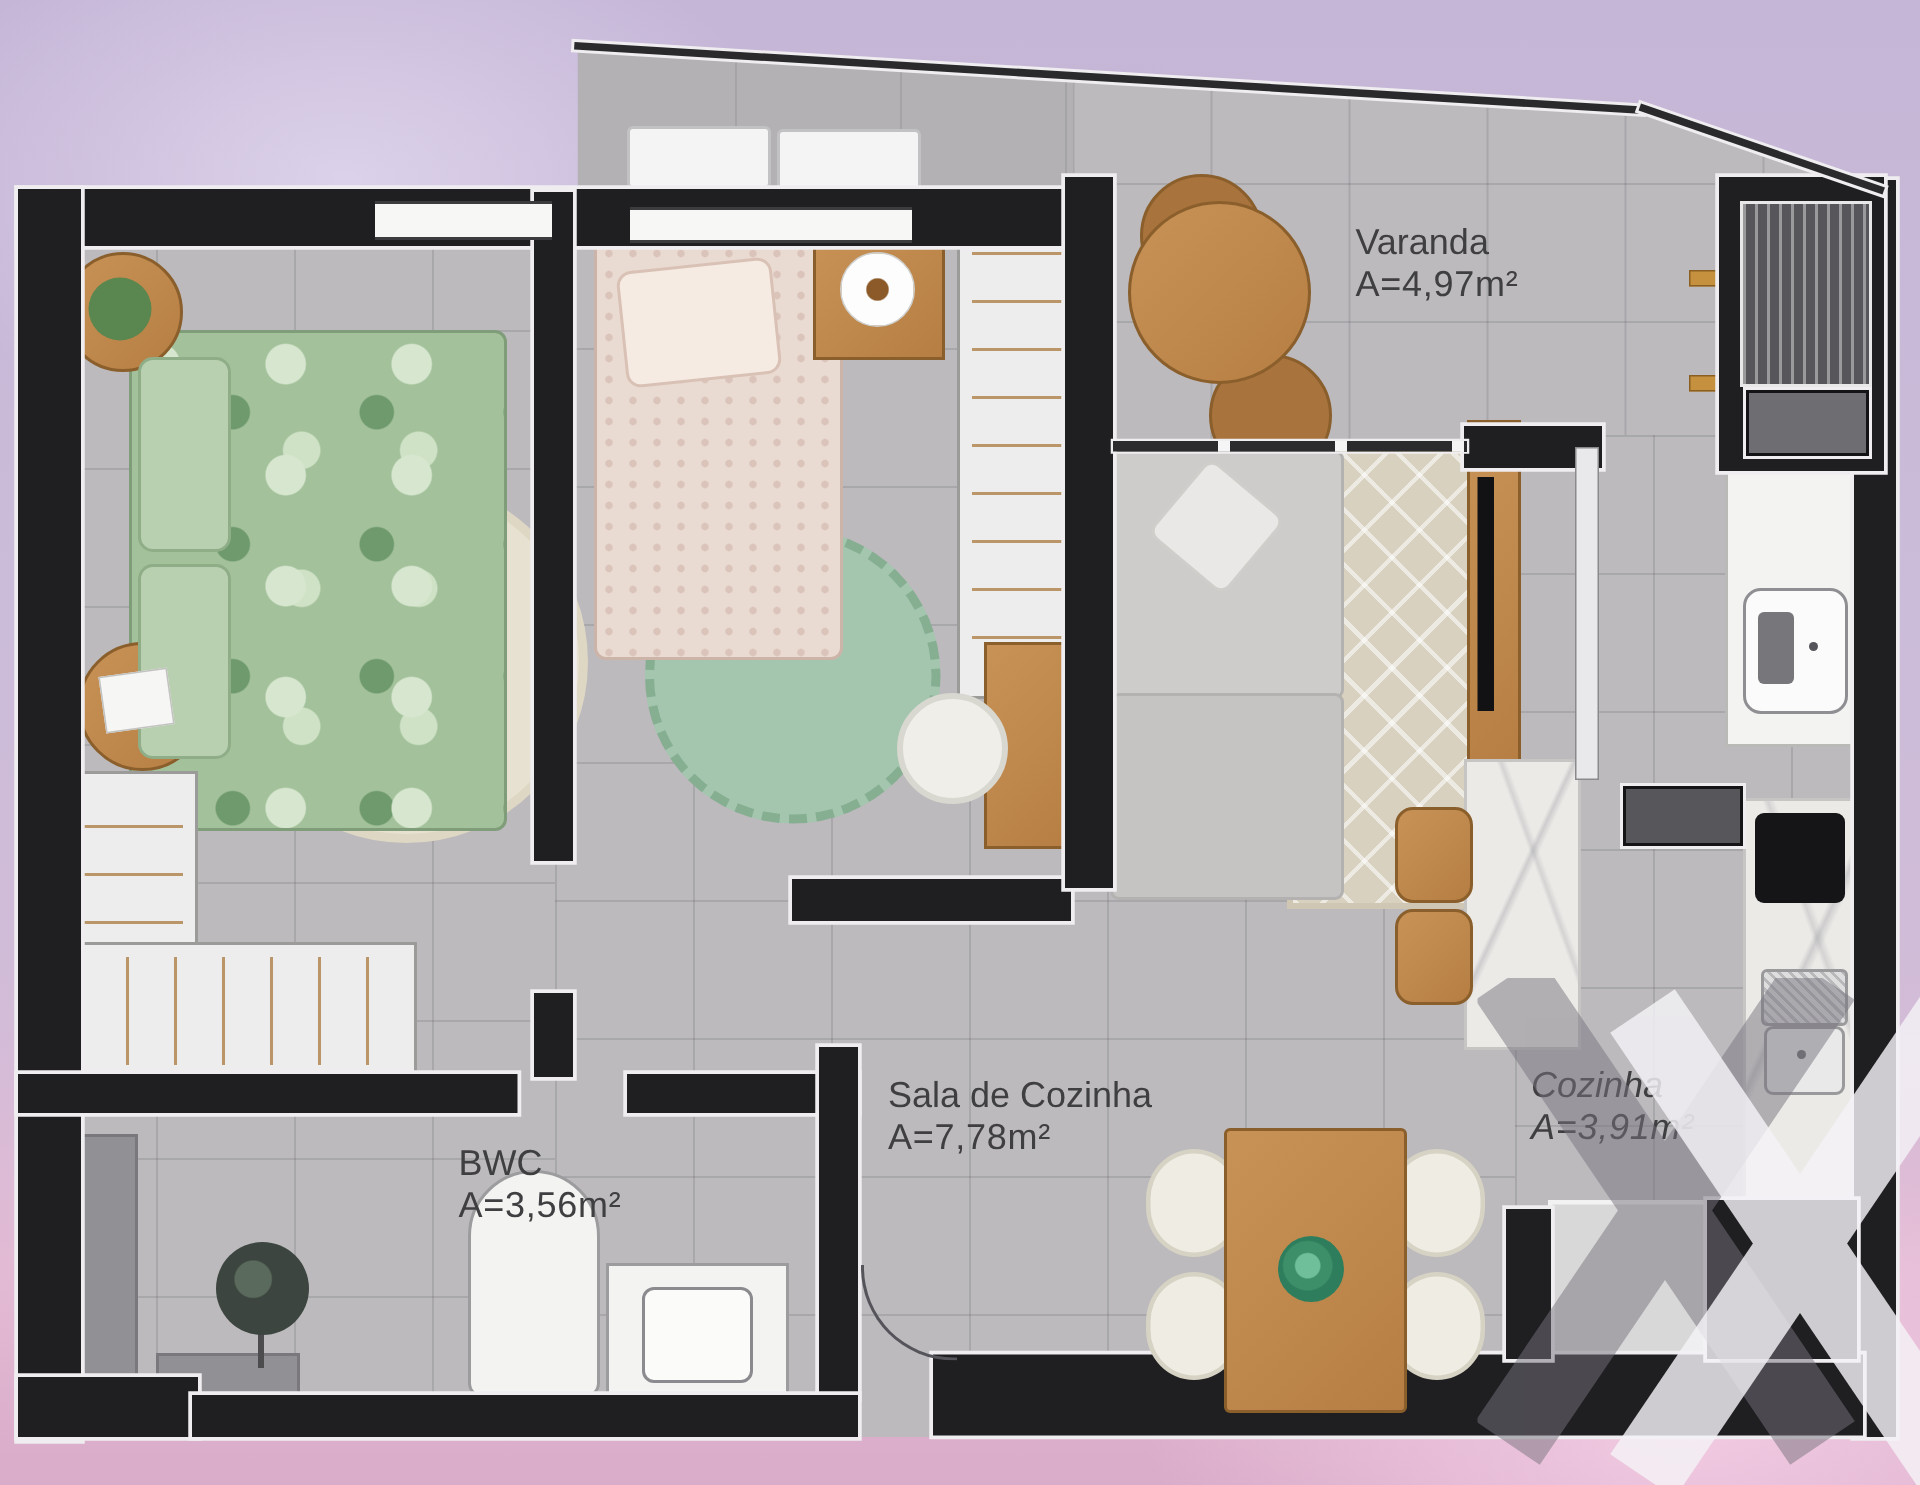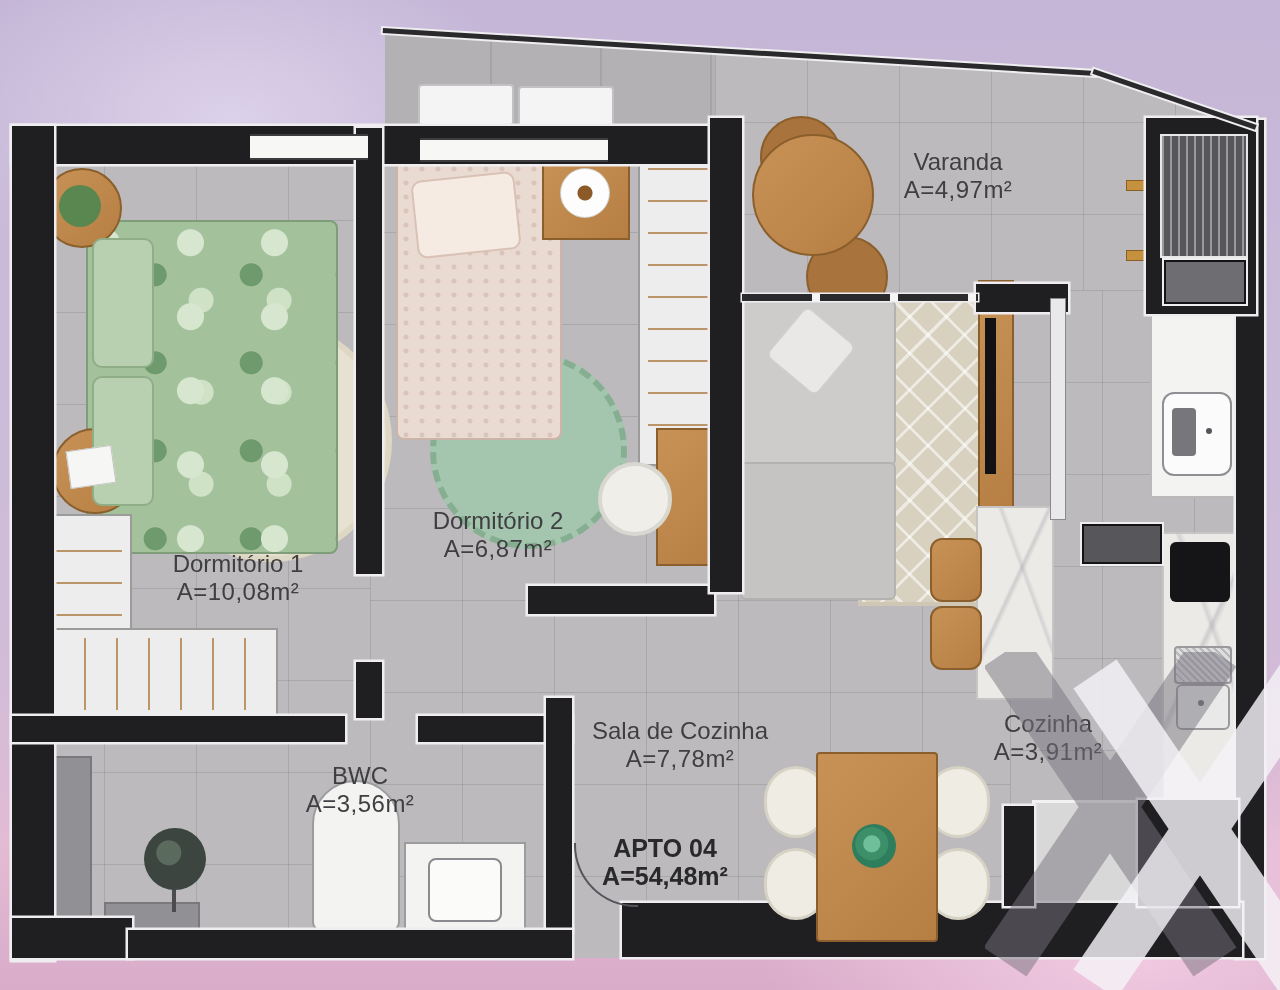--- a/index.html
+++ b/index.html
@@ -39,21 +39,21 @@
                      linear-gradient(70deg, transparent 62%, rgba(150,150,158,.28) 64%, transparent 67%);
     border:2px solid #c6c5c3;z-index:10;
   }
   .white-fix{background:#f3f3f2;border:2px solid #9c9c9e;z-index:10;}
   .gray-fix{background:#919094;border:2px solid #7a787c;z-index:10;}
   .shaft{z-index:21;border:2px solid #141416;box-shadow:0 0 0 2px #efedf0;}
   .wrd{background:#ecedec;border:2px solid #9b9b99;z-index:10;}
   .wrd-lines-h{position:absolute;inset:8px;background:repeating-linear-gradient(90deg, transparent 0 30px, rgba(170,120,60,.75) 30px 32px);}
   .wrd-lines-v{position:absolute;inset:8px;background:repeating-linear-gradient(0deg, transparent 0 30px, rgba(170,120,60,.75) 30px 32px);}
   .chair{background:#efece3;border:3px solid #d6d2c4;border-radius:50% / 46%;z-index:21;}
-  .lbl{position:absolute;transform:translate(-50%,-50%);text-align:center;color:#3f3e40;
+  .lbl{position:absolute;transform:translate(-50%,-50%);color:#3f3e40;
        font-size:24px;line-height:28px;white-space:nowrap;z-index:40;}
   .lbl .larea{letter-spacing:.5px;}
   .lbl.apto{font-weight:bold;color:#29292b;font-size:25px;}
   .rug-round{border-radius:50%;z-index:8;}
   .z8{z-index:8;} .z10{z-index:10;} .z12{z-index:12;} .z22{z-index:22;}
   svg.mark{position:absolute;z-index:50;}
 </style>
 </head>
 <body>
 
@@ -185,43 +185,31 @@
   <div class="abs win" style="left:250px;top:134px;width:118px;height:22px;"></div>
   <div class="abs win" style="left:420px;top:138px;width:188px;height:20px;"></div>
 
   <div class="abs" style="left:574px;top:843px;width:62px;height:62px;z-index:25;
               border-left:2px solid #55545a;border-bottom:2px solid #55545a;border-bottom-left-radius:62px;"></div>
 
   <div class="lbl" style="left:958px;top:176px;">
     <div class="lname">Varanda</div>
     <div class="larea">A=4,97m²</div>
   </div>
-  <div class="lbl" style="left:238px;top:578px;">
-    <div class="lname">Dormitório 1</div>
-    <div class="larea">A=10,08m²</div>
-  </div>
-  <div class="lbl" style="left:498px;top:535px;">
-    <div class="lname">Dormitório 2</div>
-    <div class="larea">A=6,87m²</div>
-  </div>
   <div class="lbl" style="left:680px;top:745px;">
     <div class="lname">Sala de Cozinha</div>
     <div class="larea">A=7,78m²</div>
   </div>
   <div class="lbl" style="left:360px;top:790px;">
     <div class="lname">BWC</div>
     <div class="larea">A=3,56m²</div>
   </div>
-  <div class="lbl" style="left:1048px;top:738px;">
+  <div class="lbl" style="left:1075px;top:738px;font-style:italic;">
     <div class="lname">Cozinha</div>
     <div class="larea">A=3,91m²</div>
-  </div>
-  <div class="lbl apto" style="left:665px;top:862px;">
-    <div>APTO 04</div>
-    <div>A=54,48m²</div>
   </div>
 
   <svg class="mark" style="left:985px;top:652px;" width="350" height="338" viewBox="0 0 350 338">
     <g stroke="#77747e" stroke-width="52" opacity="0.50">
       <line x1="20" y1="0" x2="230" y2="310"></line>
       <line x1="230" y1="0" x2="20" y2="310"></line>
     </g>
     <g stroke="#f5f3f7" stroke-width="52" opacity="0.82" transform="translate(90,22)">
       <line x1="20" y1="0" x2="230" y2="310"></line>
       <line x1="230" y1="0" x2="20" y2="310"></line>

